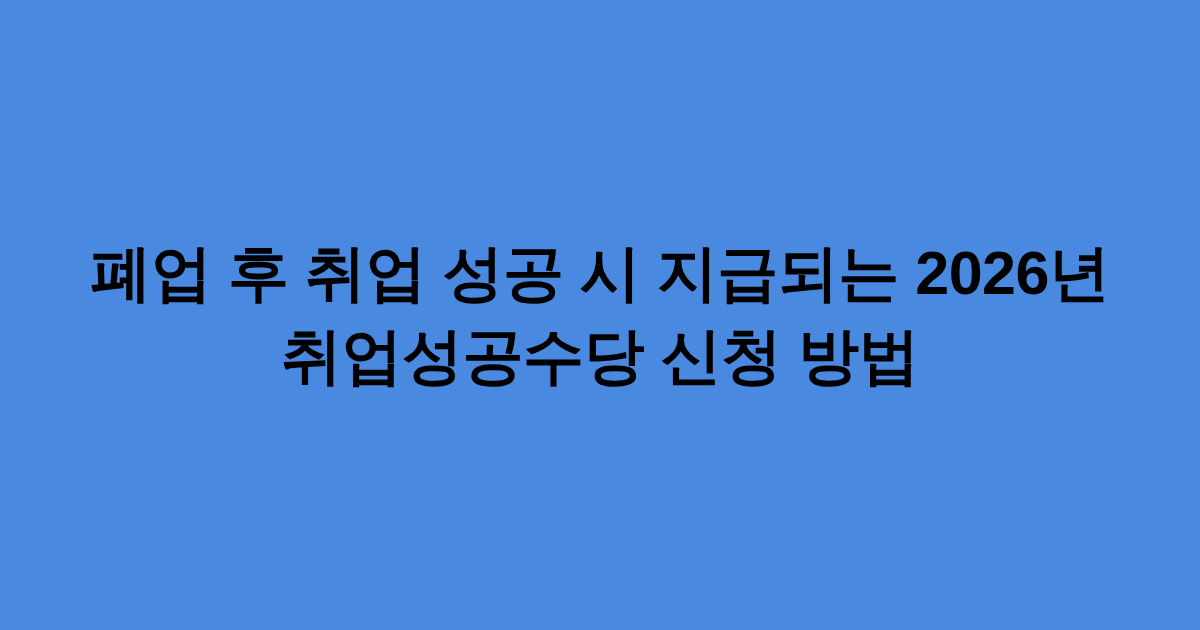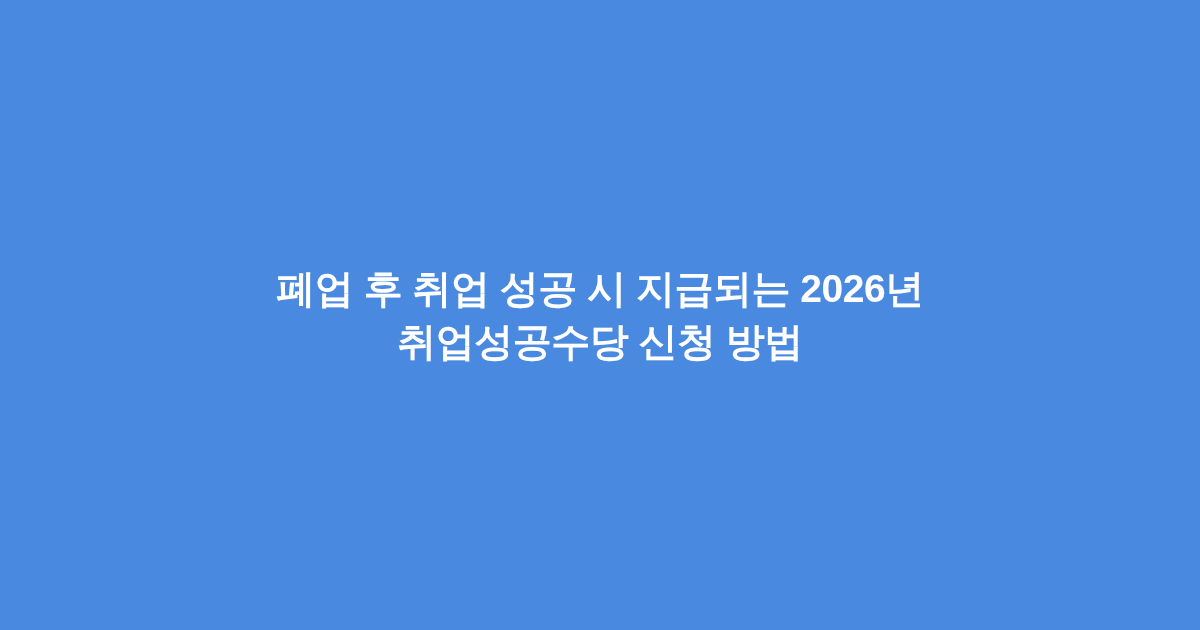--- a/index.html
+++ b/index.html
@@ -21,22 +21,22 @@
     justify-content: center;
     background: #4a89e0;
   }
   .banner-inner {
     width: 1120px;
     padding: 0 40px;
     box-sizing: border-box;
     text-align: center;
   }
   .banner-title {
-    color: #ffffff;
-    font-size: 39px;
+    color: #000000;
+    font-size: 61px;
     line-height: 1.36;
     font-weight: 700;
     letter-spacing: -0.5px;
     margin: 0;
     word-break: keep-all;
     white-space: pre-line;
     font-family: "Liberation Sans", "DejaVu Sans", sans-serif;
     text-align: center;
   }
 </style>

